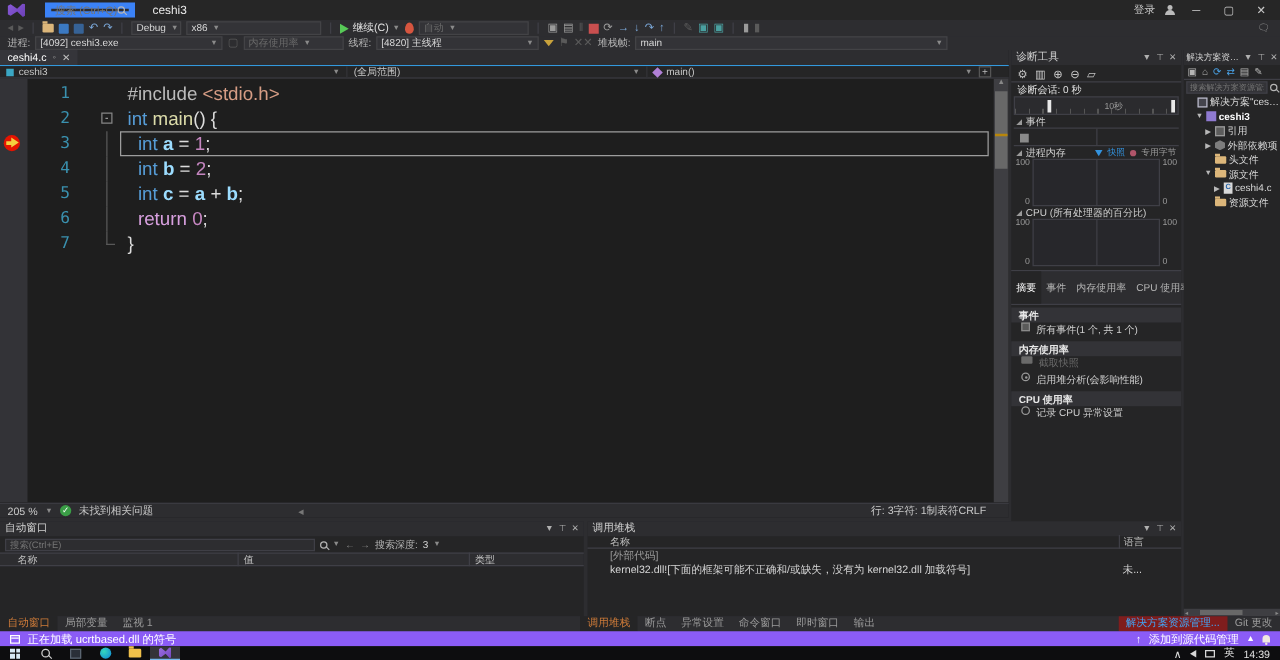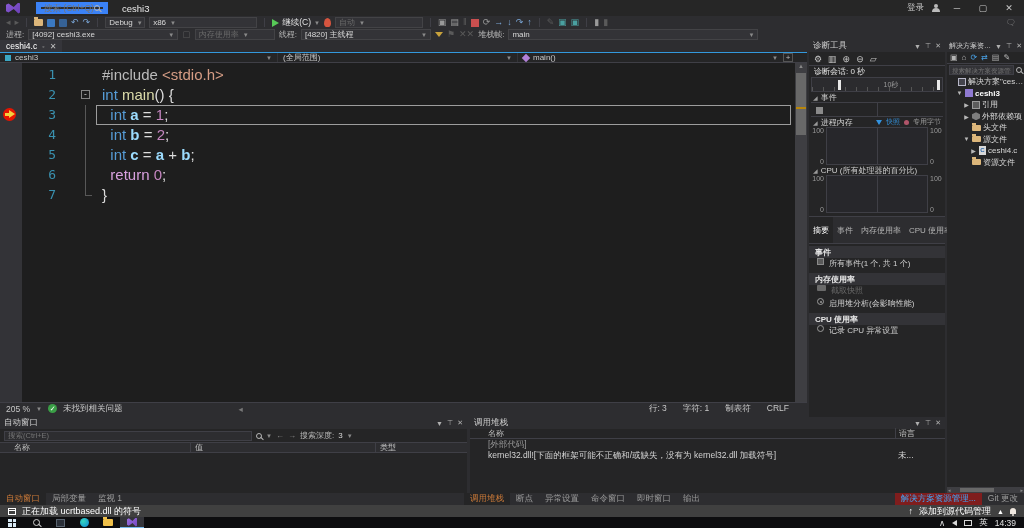--- a/index.html
+++ b/index.html
@@ -67,21 +67,21 @@
 .var{color:#9cdcfe;font-weight:bold}.num{color:#c586c0}.ctrl{color:#d8a0df}.pl{color:#dcdcdc}
 .bp{position:absolute;left:3px;top:3px;width:13px;height:13px;border-radius:50%;background:#e51400}
 .bp .stem{position:absolute;left:2px;top:5px;width:5px;height:3px;background:#f4d03f}
 .bp .head{position:absolute;left:6px;top:2px;width:0;height:0;border-top:4.5px solid transparent;border-bottom:4.5px solid transparent;border-left:6px solid #f4d03f}
 .vscroll{position:absolute;right:0;top:0;width:12px;height:100%;background:#3e3e42}
 .vscroll .arr{display:block;text-align:center;color:#888;font-size:6px;height:8px}
 .vscroll .thumb{position:absolute;top:10px;left:1px;width:10px;height:62px;background:#686868}
 .vscroll .mark{position:absolute;top:44px;left:1px;width:10px;height:2px;background:#b8860b}
 .healthbar{height:12px;background:#2d2d30;border-top:1px solid #3f3f46;display:flex;align-items:center;font-size:8.5px;color:#c8c8c8;padding:0 18px 0 6px;gap:6px}
 .gcheck{width:9px;height:9px;border-radius:50%;background:#3a9e46;color:#fff;font-size:7px;line-height:9px;text-align:center}
-.hb-right{margin-left:auto;display:flex;gap:16px}
+.hb-right{margin-left:auto;display:flex;gap:0}
 
 .diag{left:809px;top:40px;width:136px;height:377px;background:#252526;font-size:8px}
 .ptitle{height:12px;display:flex;align-items:center;padding:0 4px;color:#d0d0d0;font-size:8.5px;background:#2d2d30}
 .ptitle .ic{margin-left:4px;color:#b0b0b0;font-size:7px}
 .ptitle .sp{flex:1}
 .dtools{height:14px;display:flex;align-items:center;gap:6px;padding:0 5px;color:#c5c5c5;font-size:9px;border-bottom:1px solid #3f3f46}
 .dsession{height:11px;display:flex;align-items:center;padding:0 5px;color:#e0e0e0}
 .timeline{height:15px;background:#2b2b2e;border:1px solid #3f3f46;margin:0 2px;position:relative}
 .timeline .ticks{position:absolute;bottom:0;left:0;right:0;height:4px;background:repeating-linear-gradient(90deg,#555 0 1px,transparent 1px 11px)}
 .timeline .tl{position:absolute;top:2px;left:55%;color:#9a9a9a;font-size:7px}
@@ -147,21 +147,21 @@
 .csrow.sel{background:#3b3b40;outline:1px solid #5a5a5a;outline-offset:-1px}
 .csrow.dim .n{color:#9a9a9a}
 .cs-arrow{position:absolute;left:4px;top:2.5px;width:0;height:0;border-top:3px solid transparent;border-bottom:3px solid transparent;border-left:6px solid #f4d03f}
 
 .tabstrip{left:0;top:493px;width:1024px;height:12px;background:#2d2d30;display:flex;font-size:8.5px;align-items:stretch}
 .btab{padding:0 6px;display:flex;align-items:center;color:#9a9a9a;white-space:nowrap}
 .btab.act{background:#252526;color:#ce7b39}
 .btab.actblue{background:#7f1d1d;color:#42a5f5}
 .tg-left{display:flex}.tg-mid{display:flex;margin-left:336px}.tg-right{display:flex;margin-left:auto}
 
-.statusbar{left:0;top:505px;width:1024px;height:12px;background:#404040;display:flex;align-items:center;color:#fff;font-size:9px;padding:0 8px;gap:6px}
+.statusbar{left:0;top:505px;width:1024px;height:12px;background:#8b5cf6;display:flex;align-items:center;color:#fff;font-size:9px;padding:0 8px;gap:6px}
 .winic{width:8px;height:7px;border:1px solid #fff;position:relative}
 .winic::before{content:"";position:absolute;left:0;top:1px;right:0;border-top:1px solid #fff}
 .sb-right{margin-left:auto;display:flex;align-items:center;gap:6px}
 .bell{width:6px;height:6px;background:#f0e8e0;border-radius:50% 50% 0 0;position:relative}
 .bell::after{content:"";position:absolute;left:2px;bottom:-2px;width:2px;height:2px;border-radius:50%;background:#f0e8e0}
 
 .taskbar{left:0;top:517px;width:1024px;height:11px;background:#0d0d0f;display:flex;align-items:center;gap:0}
 .tkslot{width:24px;height:11px;display:flex;align-items:center;justify-content:center}
 .tkslot.act{background:#34343a;border-bottom:1px solid #76b9ed}
 .winflag{width:8px;height:8px;display:grid;grid-template-columns:3.5px 3.5px;grid-template-rows:3.5px 3.5px;gap:1px}

